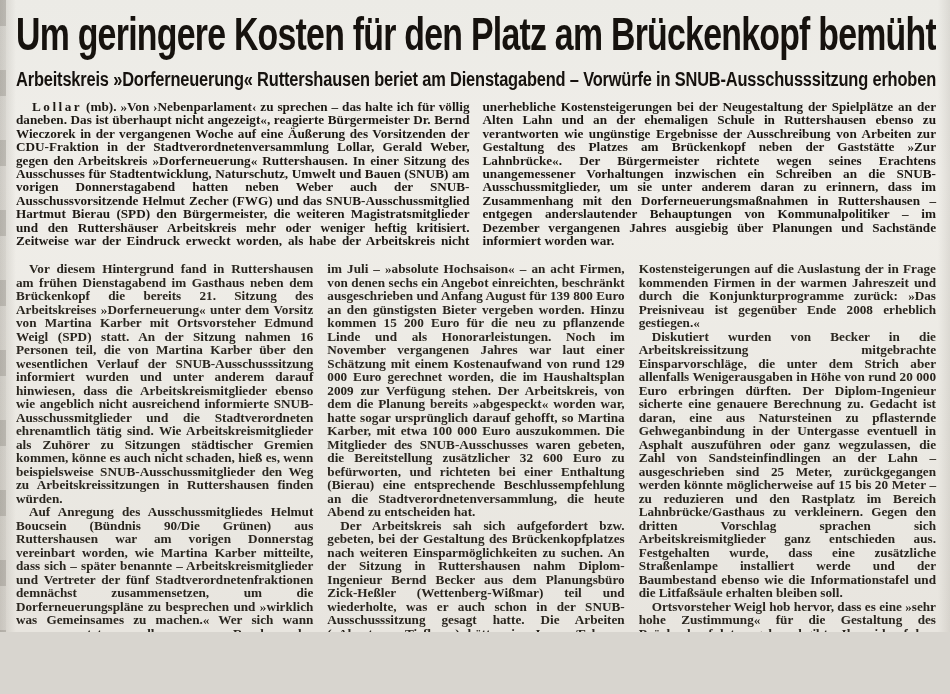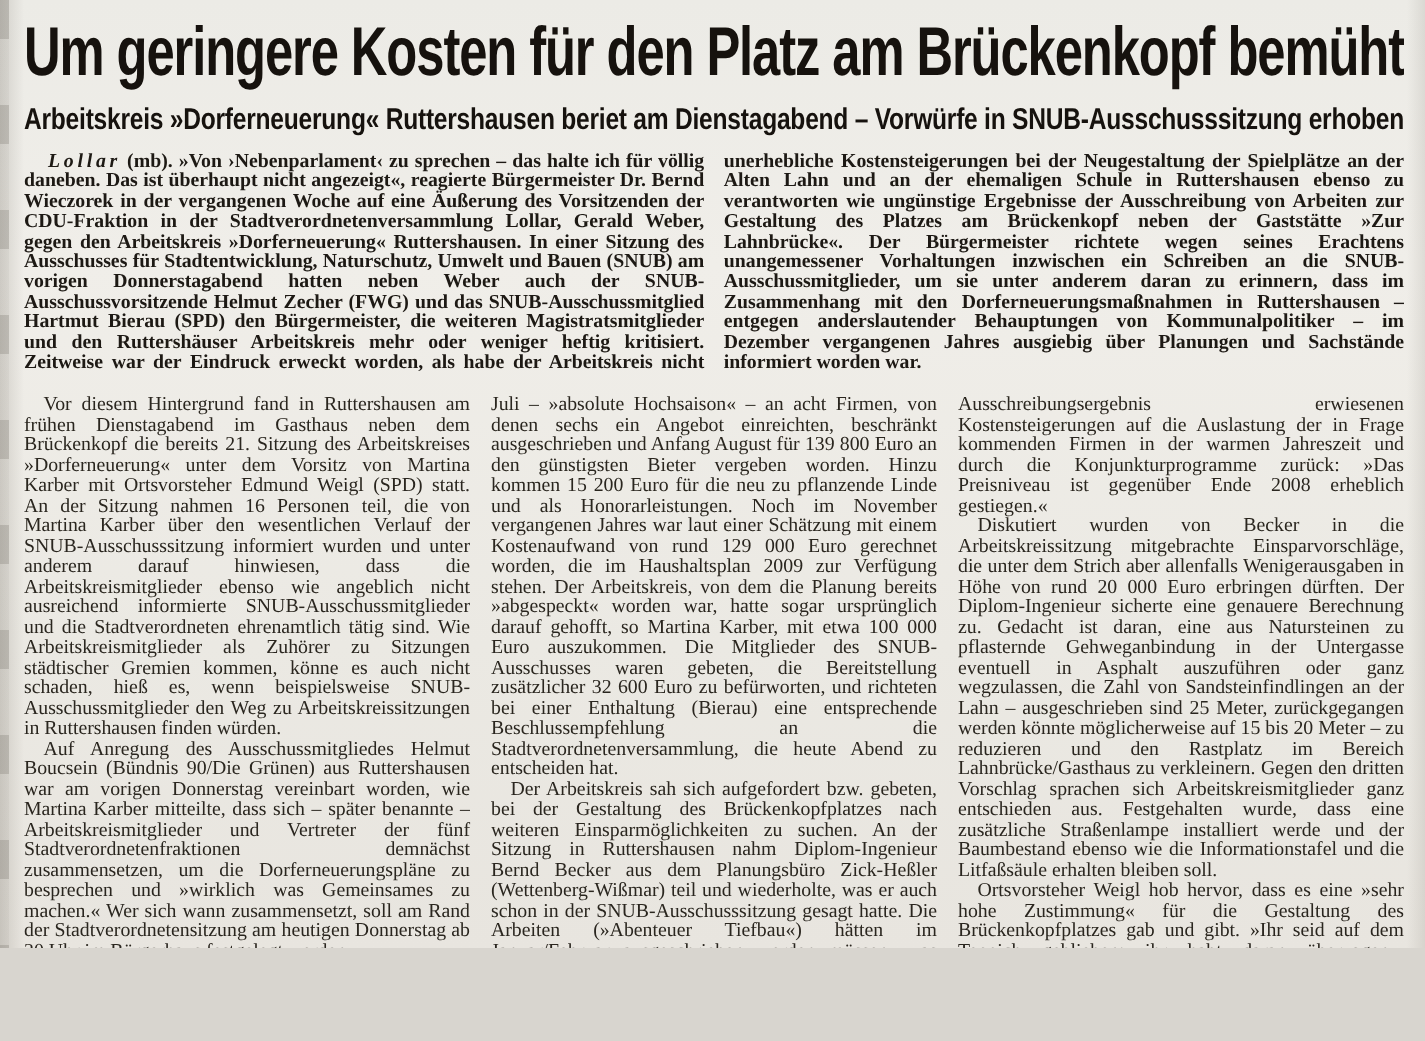--- a/index.html
+++ b/index.html
@@ -44,33 +44,33 @@
     column-count: 2;
     column-gap: 13px;
     text-align: justify;
     font-weight: bold;
     font-size: 13.2px;
     line-height: 13.4px;
     color: #1d1914;
     hyphens: auto;
   }
   .intro p { margin: 0; text-indent: 16px; }
-  .dateline { letter-spacing: 2.5px; font-style: italic; }
+  .dateline { letter-spacing: 2.5px; }
 
   .body-cols {
     margin-top: 15px;
     column-count: 3;
     column-gap: 14px;
     text-align: justify;
     font-size: 13.2px;
     line-height: 13.5px;
     color: #2a261f;
     hyphens: auto;
   }
-  .body-cols p { margin: 0; text-indent: 13px; }
+  .body-cols p { margin: 0; text-indent: 13px; font-weight: bold; }
 </style>
 </head>
 <body>
 
 <div class="page">
 
   <svg class="headline-svg head-main" width="920" height="50" viewBox="0 0 920 50">
     <text x="0" y="40" textLength="920" lengthAdjust="spacingAndGlyphs">Um geringere Kosten für den Platz am Brückenkopf bemüht</text>
   </svg>
 

